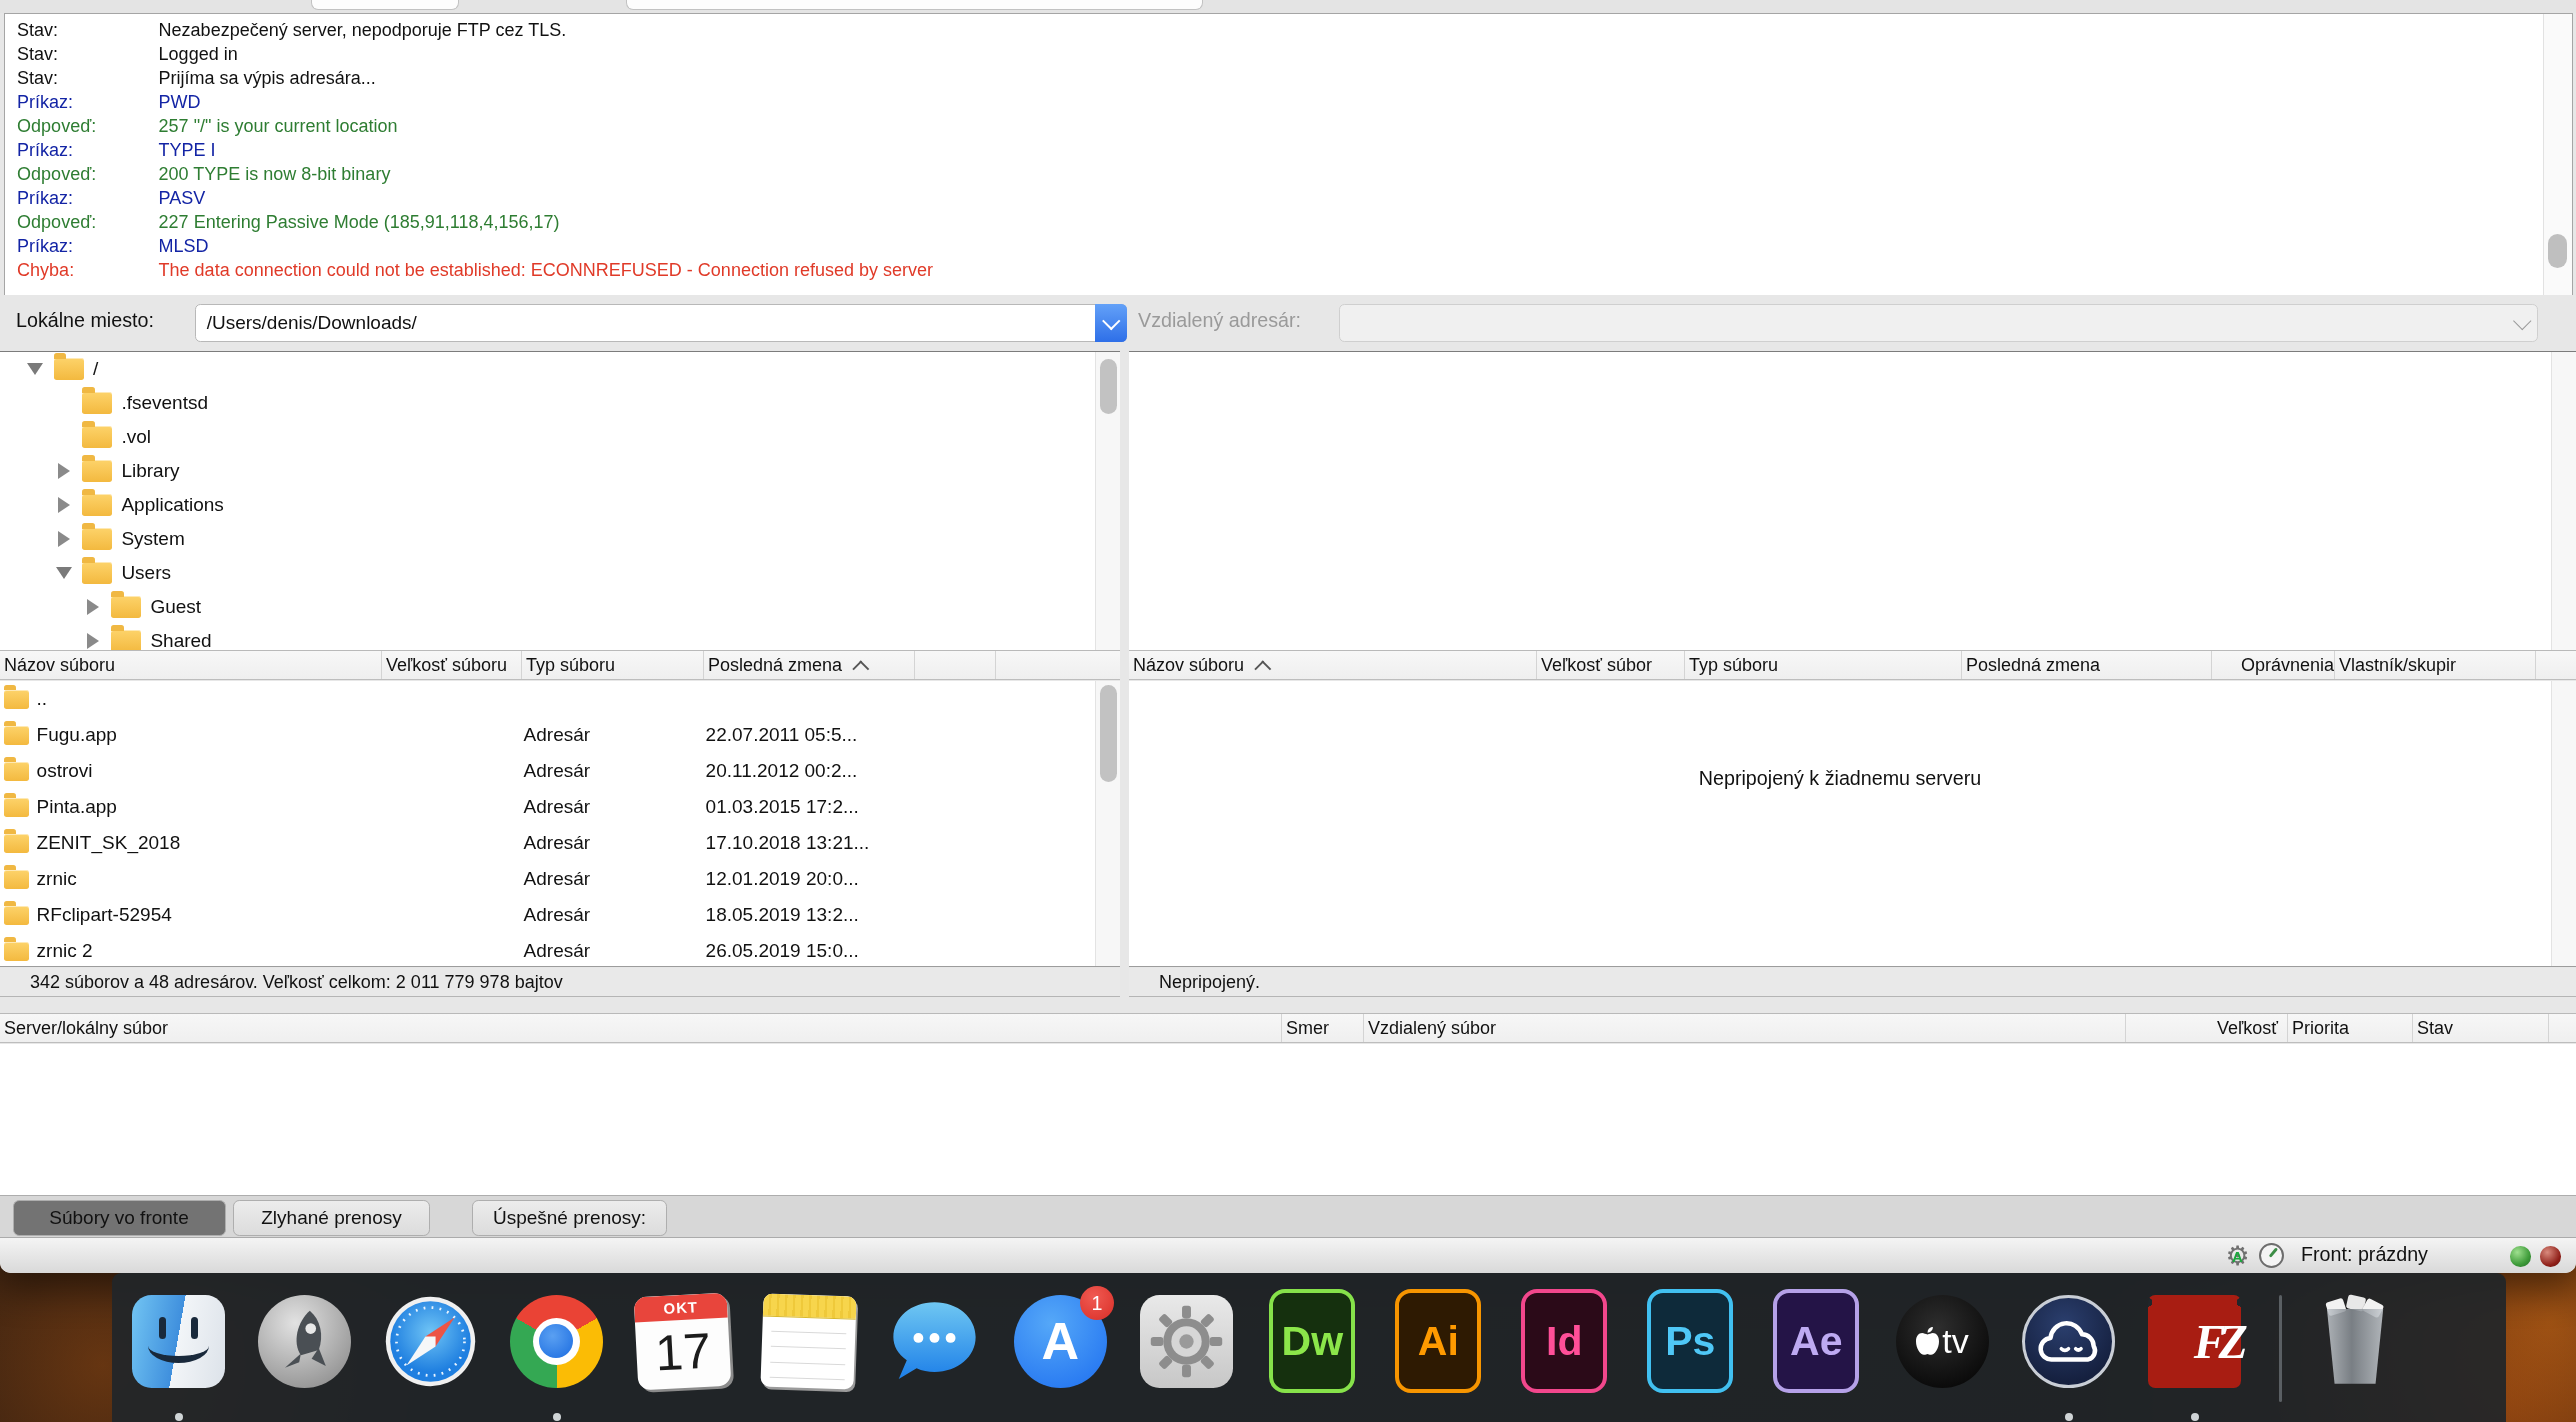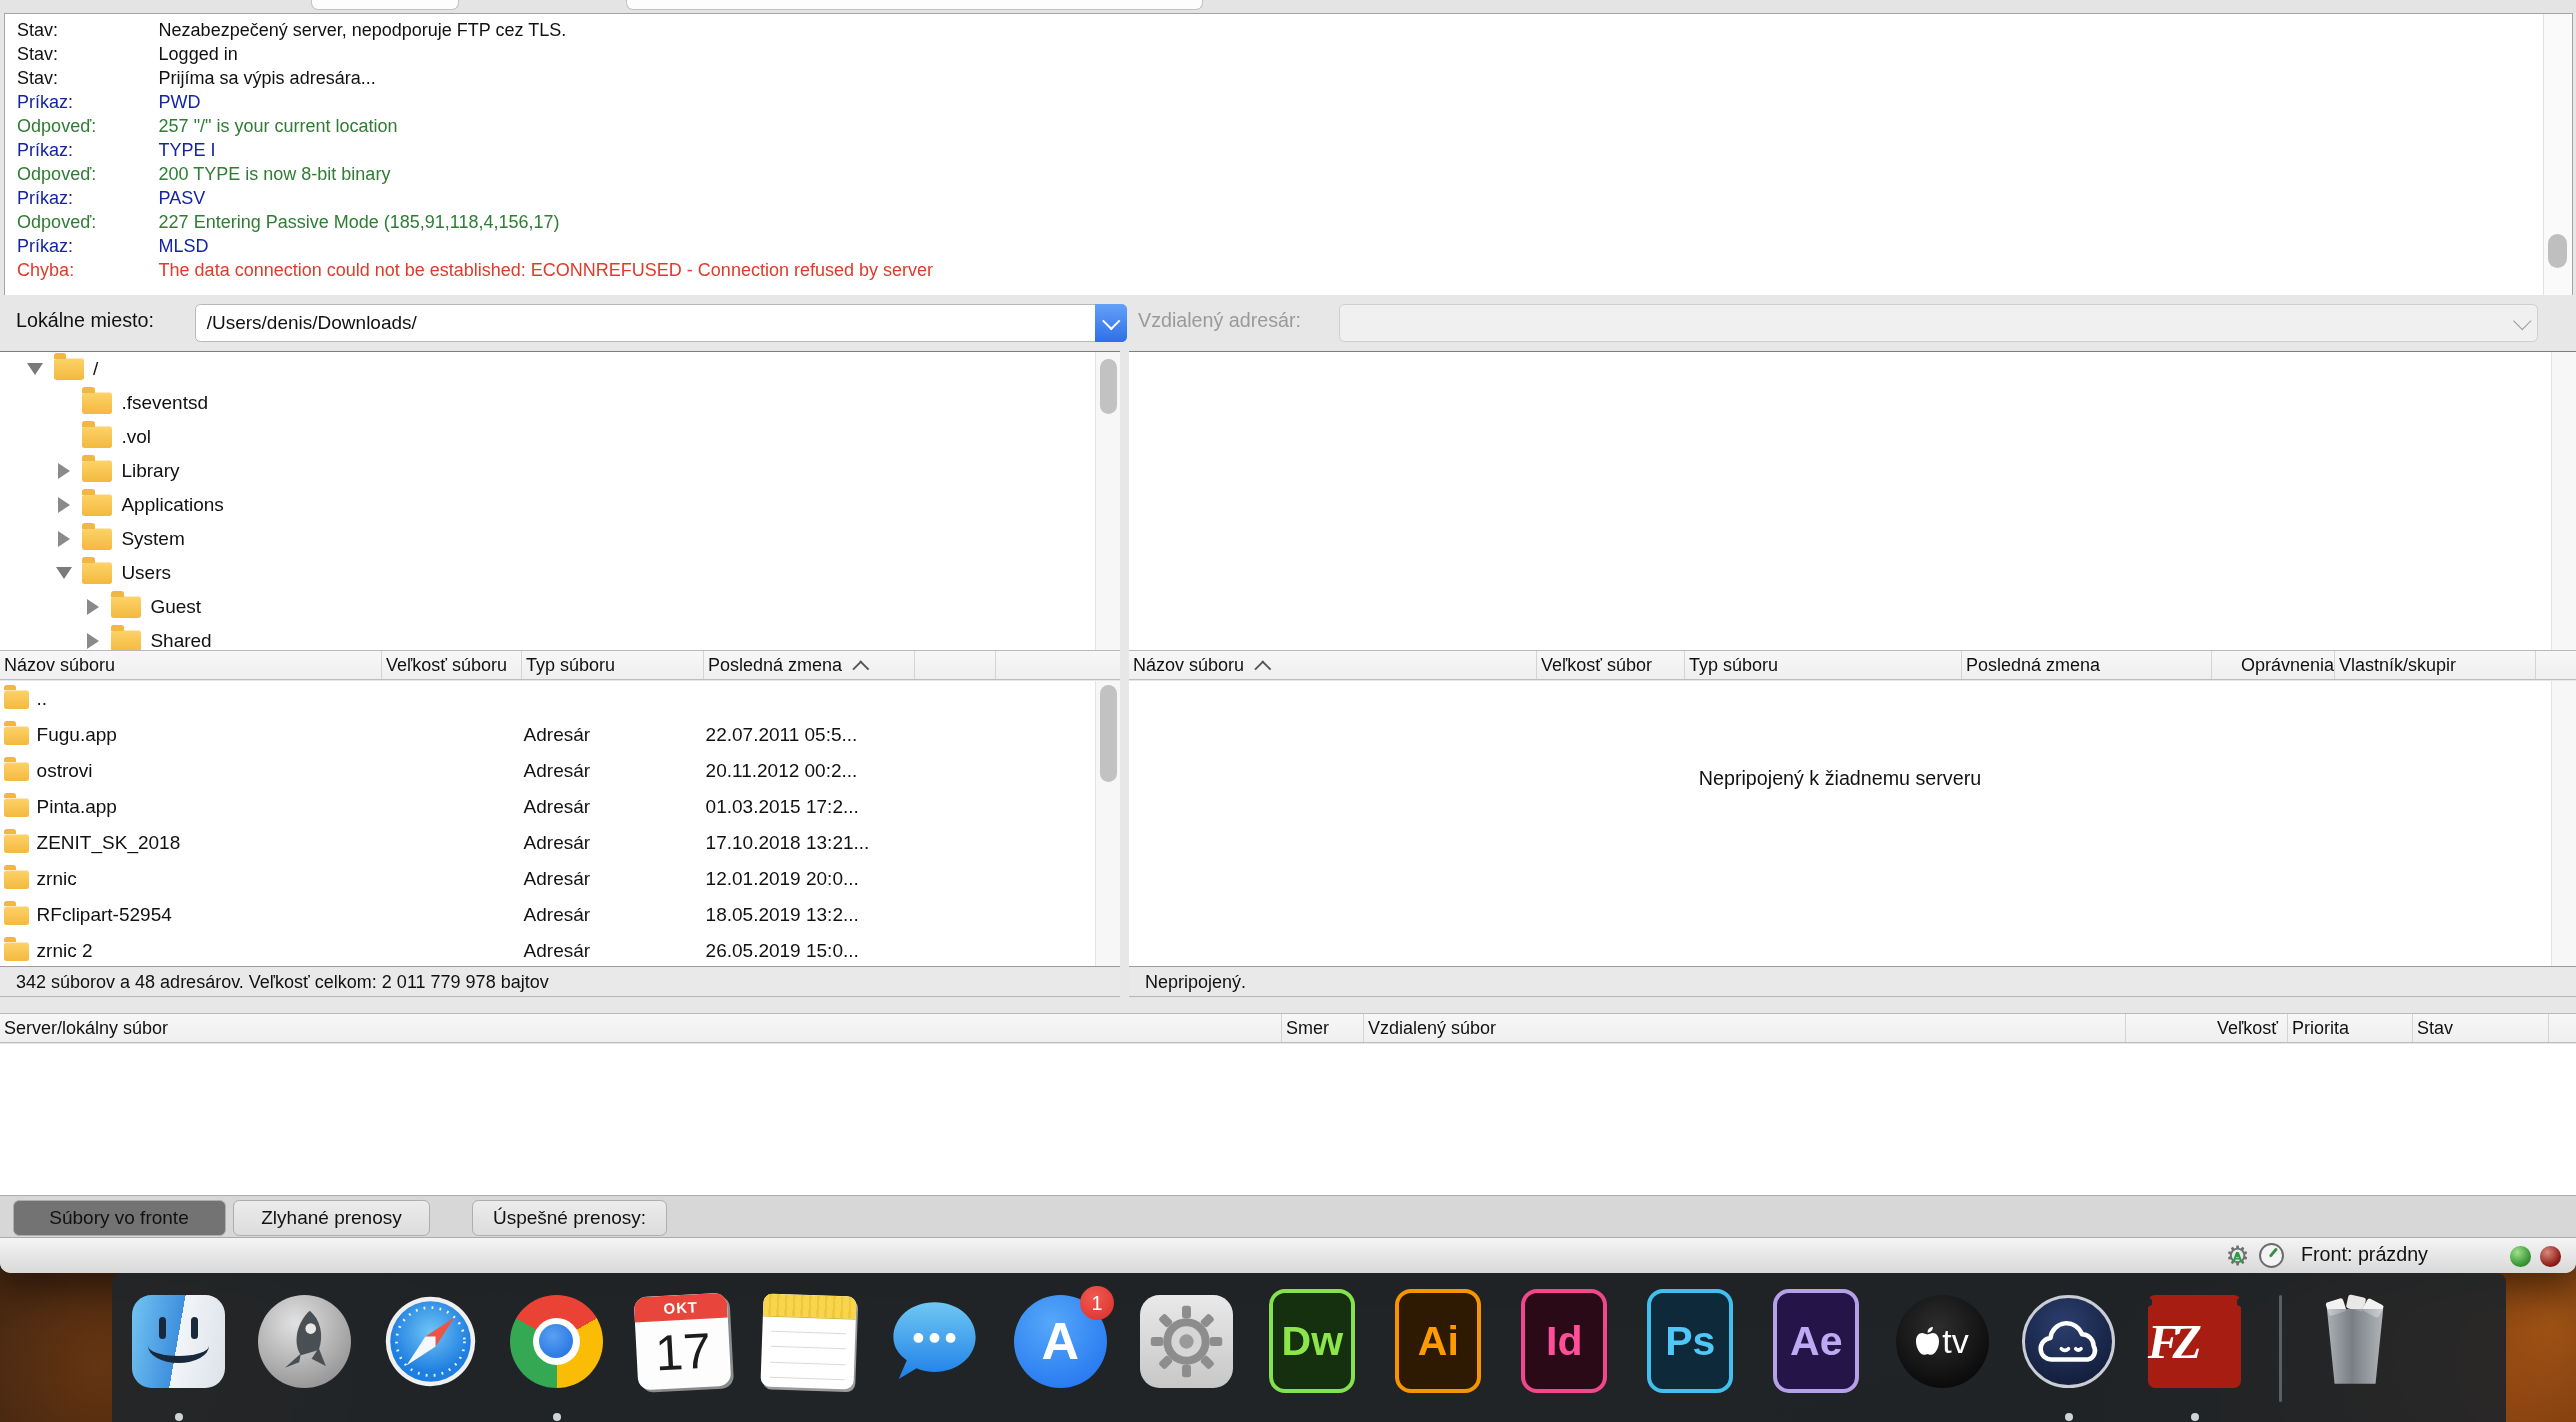--- a/index.html
+++ b/index.html
@@ -99,21 +99,21 @@
   .lb-left  { left:0; width:1120px; }
   .lb-right { left:1129px; width:1447px; }
   .file-row { display:flex; align-items:center; height:36px; font-size:19px; color:#111; }
   .file-row .name { width:344px; flex:none; white-space:nowrap; overflow:hidden; }
   .file-row .size { width:143px; flex:none; }
   .file-row .type { width:182px; flex:none; }
   .file-row .date { width:215px; flex:none; }
   .empty-msg { position:absolute; left:0; right:25px; top:86px; text-align:center; font-size:19.7px; color:#111; }
 
   
-  .statusbar { position:absolute; top:968px; height:29px; background:#e9e9e9; border-bottom:0.9px solid #b5b5b5; font-size:18px; line-height:28px; color:#111; padding-left:16px; }
+  .statusbar { position:absolute; top:968px; height:29px; background:#e9e9e9; border-bottom:0.9px solid #b5b5b5; font-size:18px; line-height:28px; color:#111; padding-left:30px; }
   .sb-left  { left:0; width:1120px; }
   .sb-right { left:1129px; width:1447px; }
 
   
   .queue-header { left:0; top:1013px; width:2576px; }
   .queue-header .col:nth-child(1){ width:1282px; }
   .queue-header .col:nth-child(2){ width:82px; }
   .queue-header .col:nth-child(3){ width:762px; }
   .queue-header .col:nth-child(4){ width:162px; text-align:right; padding-right:9px; }
   .queue-header .col:nth-child(5){ width:125px; }
@@ -176,21 +176,21 @@
   .adobe.ai { background:#2e1a02; border:4.5px solid #f79500; color:#ff9a00; }
   .adobe.id { background:#2b0a18; border:4.5px solid #f2478c; color:#ff4f98; }
   .adobe.ps { background:#0e2a3a; border:4.5px solid #41c0f0; color:#4fc8f7; }
   .adobe.ae { background:#241447; border:4.5px solid #b5a1e8; color:#beaaf2; }
 
   .ic-atv { border-radius:50%; background:radial-gradient(circle at 45% 35%, #2e2e2e, #000); display:flex; align-items:center; justify-content:center; }
   .ic-atv .tv { color:#fff; font-size:34px; font-weight:500; margin-left:3.6px; }
 
   .ic-cloud { border-radius:50%; background:radial-gradient(circle at 45% 30%, #2b3f6e, #15203f 75%); border:3.6px solid #c9ced6; }
 
-  .ic-fz { background:#a81d12; border-radius:7.2px; display:flex; align-items:center; justify-content:flex-start;
+  .ic-fz { background:#a81d12; border-radius:7.2px; display:flex; align-items:center; justify-content:flex-end;
     background-image:radial-gradient(circle 4.5px at 0 7.2px, #21262a 97%, transparent), radial-gradient(circle 4.5px at 93px 7.2px, #21262a 97%, transparent);
   }
   .ic-fz .fz { color:#fff; font-size:48px; font-weight:bold; font-style:italic; letter-spacing:-7.2px; font-family:"Liberation Serif", serif; }
 
   .ic-trash { background:transparent; }
   .trash-cup { position:absolute; left:14.3px; top:14.3px; width:64px; height:75px; clip-path:polygon(6% 0,94% 0,82% 100%,18% 100%);
     background:linear-gradient(to right, rgba(205,210,215,.85), rgba(130,136,142,.9) 45%, rgba(208,213,218,.85)); }
   .paper { position:absolute; width:18px; height:14.3px; background:#f2f2f2; border-radius:2.7px; box-shadow:0 0.9px 0.9px rgba(0,0,0,.4); }
 
   .deco { pointer-events:none; }

